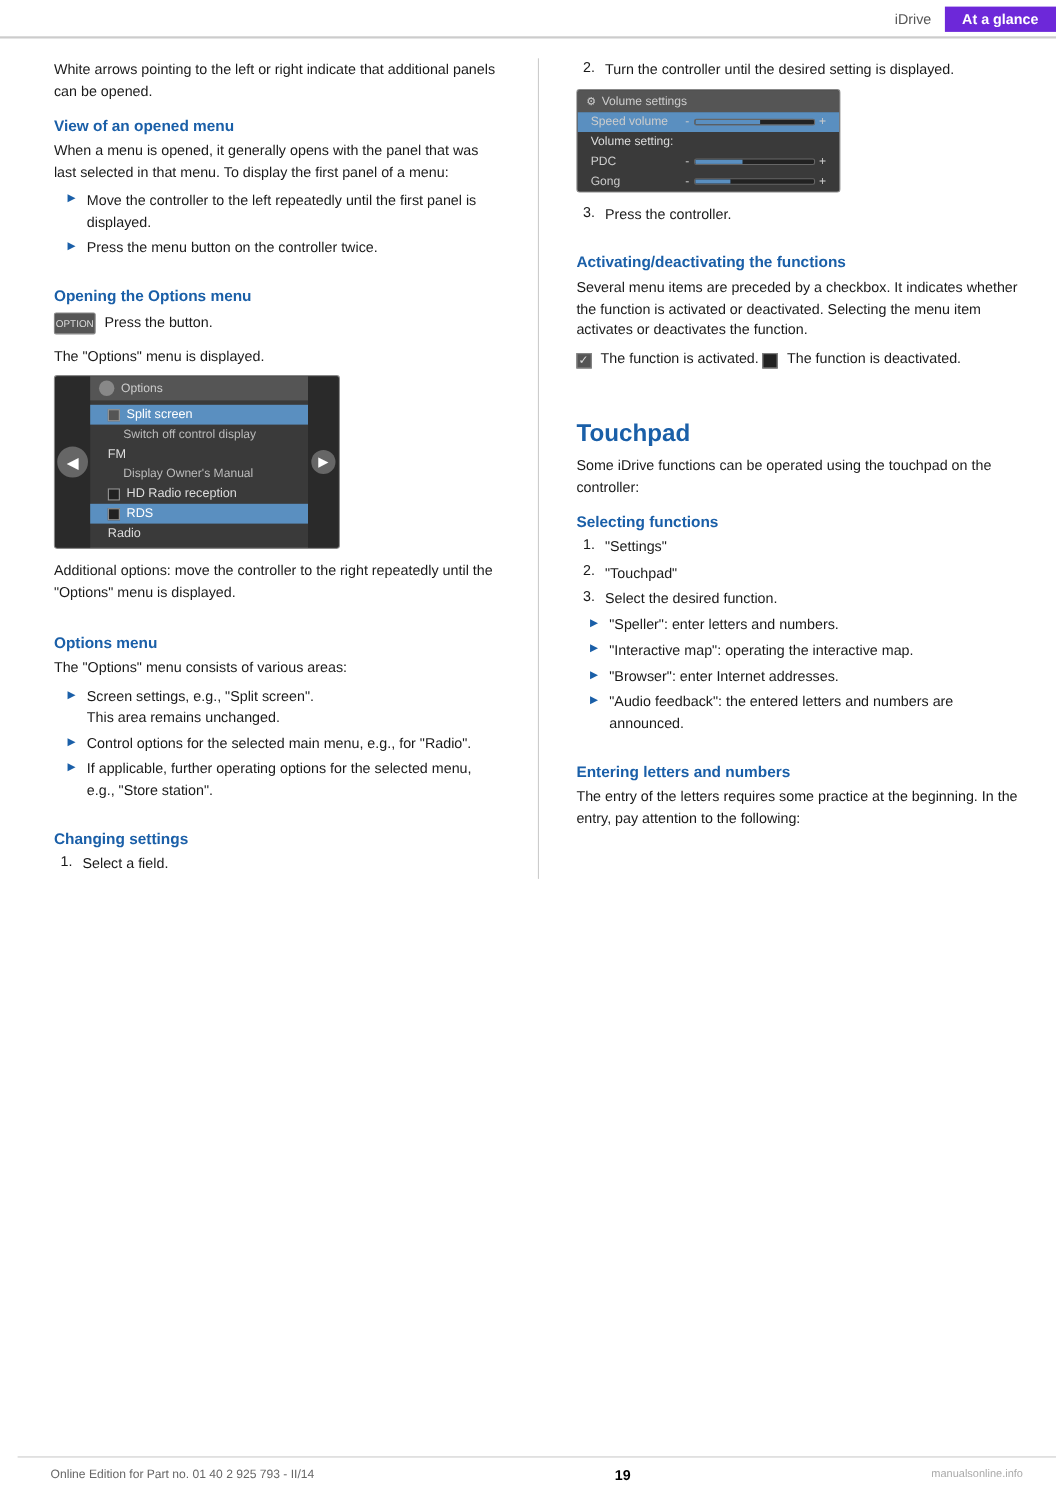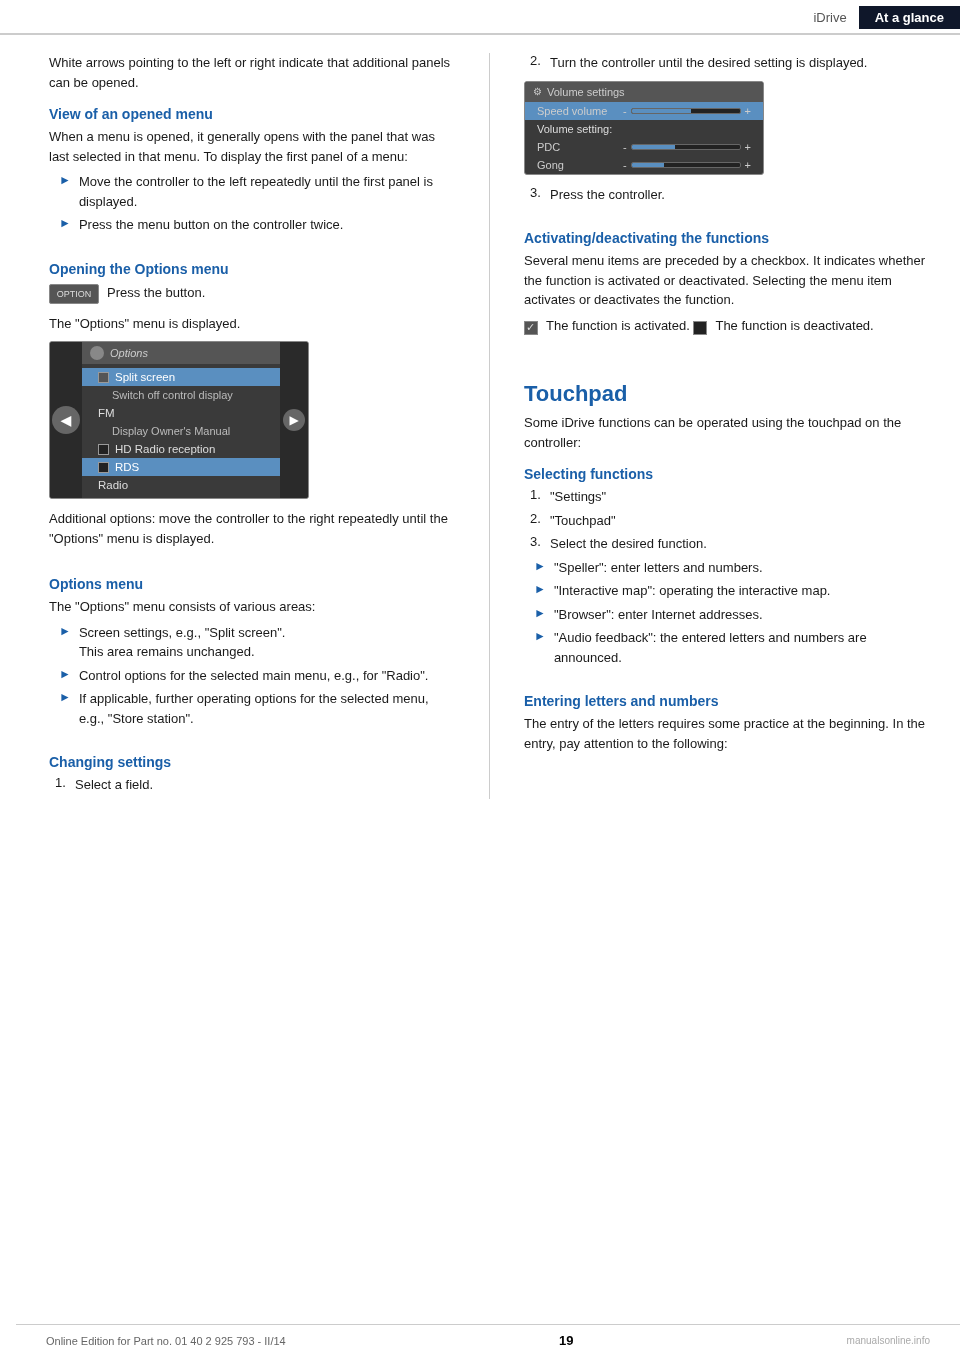--- a/index.html
+++ b/index.html
@@ -21,21 +21,21 @@
       border-bottom: 2px solid #ccc;
       padding: 6px 0 4px 0;
       margin-bottom: 0;
     }
     .header-idrive {
       color: #555;
       font-size: 13px;
       padding: 4px 12px;
     }
     .header-ataglance {
-      background: #0f172a;
+      background: #6d28d9;
       color: #fff;
       font-size: 13px;
       padding: 4px 16px;
       font-weight: bold;
     }
 
     
     .page-content {
       display: flex;
       padding: 18px 30px 60px 30px;
@@ -132,21 +132,20 @@
       overflow: hidden;
     }
     .options-menu-titlebar {
       background: #555;
       color: #ccc;
       font-size: 11px;
       padding: 4px 8px;
       display: flex;
       align-items: center;
       gap: 6px;
-      font-style: italic;
     }
     .options-icon {
       width: 14px;
       height: 14px;
       background: #888;
       border-radius: 50%;
       display: inline-block;
     }
     .options-menu-items {
       padding: 4px 0;
@@ -250,21 +249,21 @@
       background: #5a8fc0;
     }
     .volume-label {
       min-width: 80px;
       font-size: 11px;
       color: #ccc;
     }
 
     
     .option-btn-img {
-      width: 50px;
+      width: 38px;
       height: 20px;
       background: #555;
       border: 1px solid #888;
       border-radius: 2px;
       display: flex;
       align-items: center;
       justify-content: center;
       color: #ddd;
       font-size: 9px;
       margin: 2px 0 6px 0;

